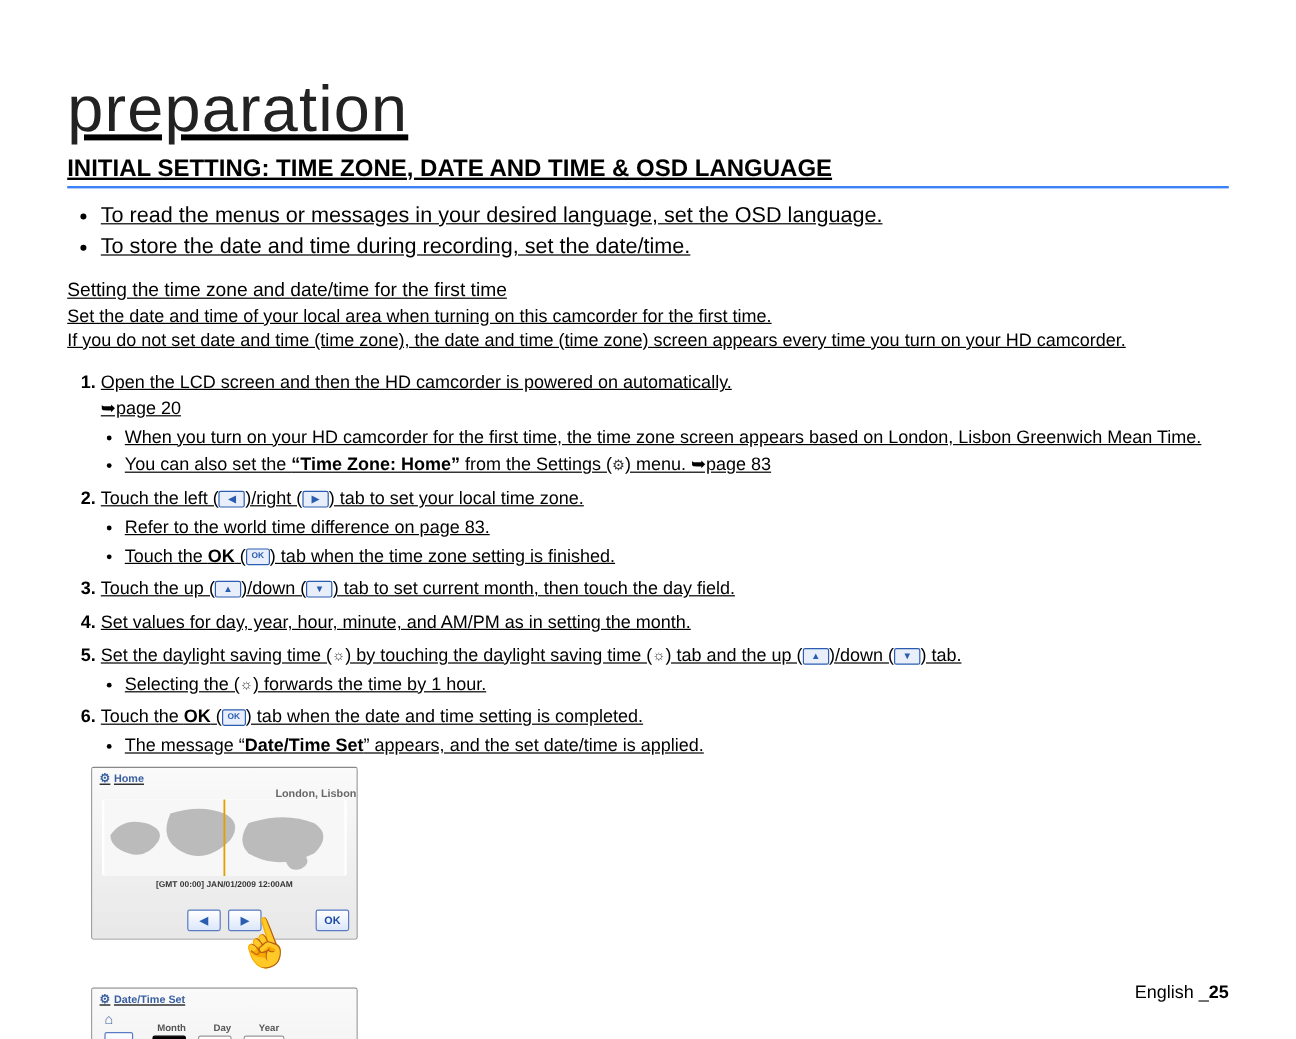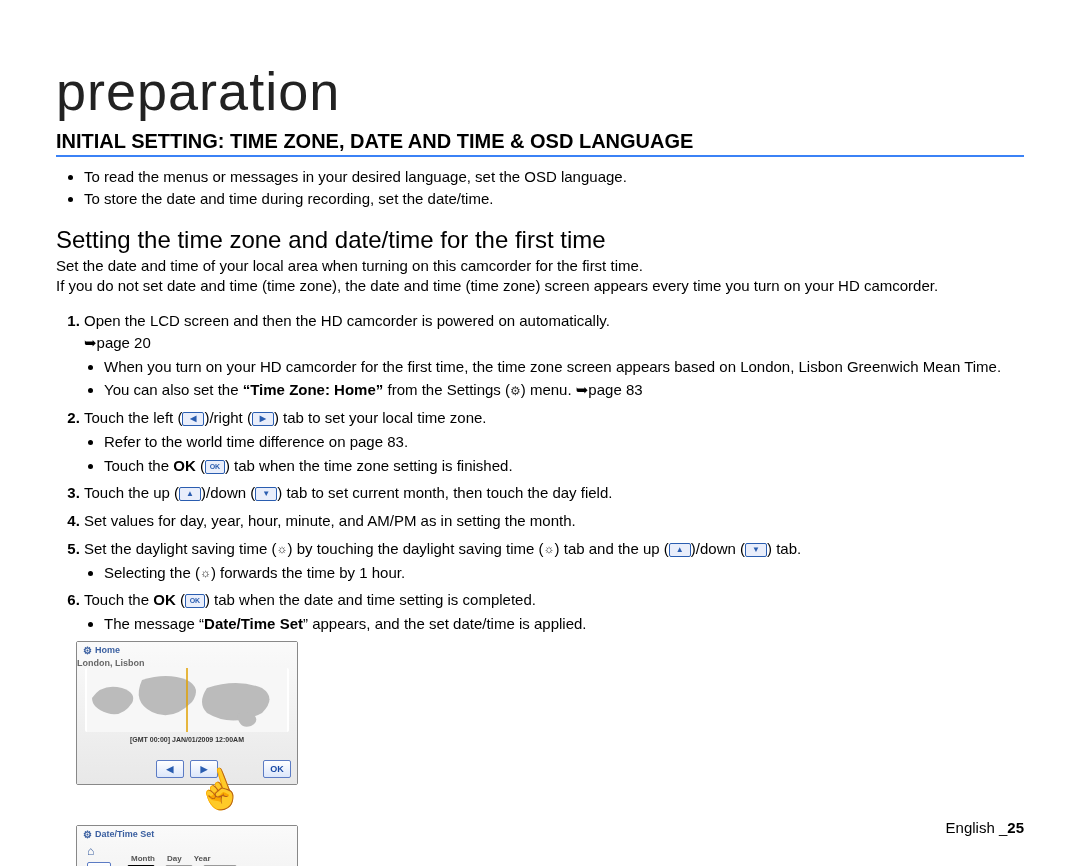--- a/index.html
+++ b/index.html
@@ -8,46 +8,47 @@
     background: #fff;
     font-family: Arial, Helvetica, sans-serif;
     color: #000;
   }
   .page {
     width: 1080px;
     height: 866px;
     box-sizing: border-box;
     padding: 60px 56px 32px 56px;
     position: relative;
+    text-decoration: underline;
   }
   .title {
     font-size: 54px;
     font-weight: 300;
     letter-spacing: 1px;
     color: #222;
     margin-bottom: 8px;
     font-family: "Helvetica Neue", Arial, sans-serif;
   }
   .section-heading {
     font-size: 20px;
     font-weight: bold;
     text-transform: uppercase;
     border-bottom: 2px solid #3b82f6;
     padding-bottom: 2px;
     margin-bottom: 10px;
   }
   ul.top-bullets {
     margin: 4px 0 16px 0;
     padding-left: 28px;
-    font-size: 15px;
+    font-size: 18px;
     line-height: 1.35;
   }
   ul.top-bullets li { margin-bottom: 2px; }
   .sub-heading {
-    font-size: 24px;
+    font-size: 16px;
     font-weight: 400;
     margin-bottom: 2px;
   }
   .sub-desc {
     font-size: 15px;
     line-height: 1.35;
     margin-bottom: 14px;
   }
   .content-row {
     display: flex;
@@ -122,21 +123,21 @@
     display: flex;
     align-items: center;
     font-size: 9px;
     color: #3a5fa0;
     padding: 3px 6px;
   }
   .fig-head .gear { font-size: 10px; margin-right: 3px; color:#3a5fa0;}
   .fig-city {
     position: absolute;
     top: 16px; left: 0; right: 0;
-    text-align: left;
+    text-align: right;
     font-size: 9px;
     color: #666;
     text-shadow: 0 0 1px #fff;
   }
   .map {
     position: absolute;
     top: 26px; left: 8px; right: 8px; height: 64px;
     background: #fff;
     border-radius: 2px;
     overflow: hidden;
@@ -183,21 +184,21 @@
   }
   .hand.left { left: -4px; right: auto; bottom: -26px; transform: rotate(-50deg);}
 
   
   .dt-grid {
     position: absolute;
     top: 28px; left: 50px; right: 10px;
     font-size: 8px;
     color: #555;
   }
-  .dt-labels { display: flex; gap: 12px; margin-bottom: 2px; padding-left: 4px;}
+  .dt-labels { display: flex; gap: 23px; margin-bottom: 2px; padding-left: 4px;}
   .dt-row { display: flex; align-items: flex-end; gap: 4px; margin-bottom: 6px;}
   .cell {
     width: 26px; height: 16px;
     border: 1px solid #999;
     border-radius: 2px;
     background: #fff;
     font-size: 9px;
     text-align: center;
     line-height: 16px;
     font-weight: bold;

